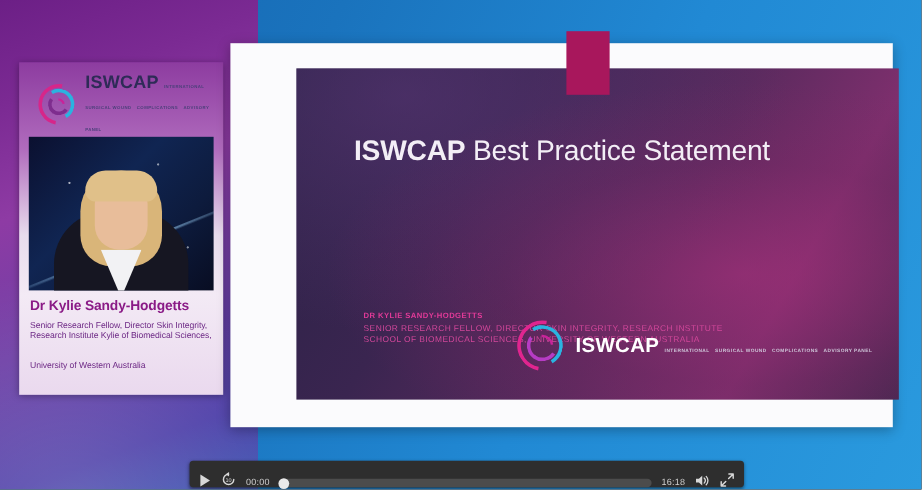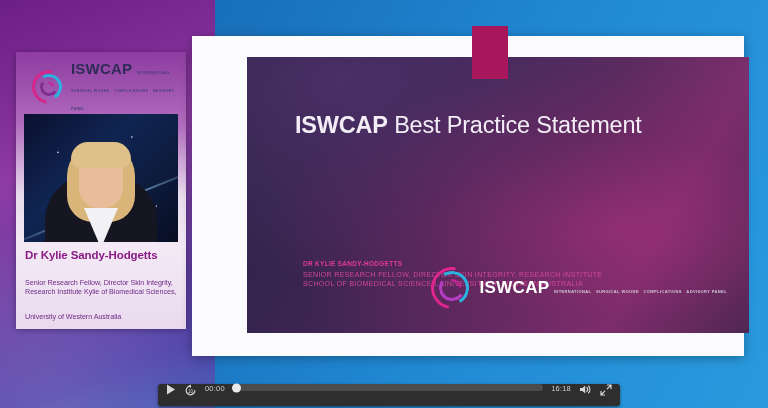--- a/index.html
+++ b/index.html
@@ -101,21 +101,21 @@
   }
   .p-fringe {
     position:absolute; left:50%; top:28px; transform:translateX(-50%);
     width:60px; height:26px; background:#e0c089; border-radius:30px 30px 16px 16px;
   }
   .sp-text { padding:7px 9px 0 9px; }
   .sp-name {
     font-size:11.5px; font-weight:bold; color:#8a1a86; line-height:13px; letter-spacing:-.1px;
   }
   .sp-role {
-    font-size:7.2px; color:#6e2a86; line-height:9.2px; margin-top:16px; letter-spacing:-.05px;
+    font-size:7.2px; color:#6e2a86; line-height:9.2px; margin-top:4px; letter-spacing:-.05px;
   }
 
   
   .slide-card {
     position:absolute; left:192px; top:36px; width:552px; height:320px;
     background:#fbfbfd; box-shadow:0 2px 10px rgba(0,0,0,.30);
   }
   .magenta-tab {
     position:absolute; left:472px; top:26px; width:36px; height:53px;
     background:#a8175c; z-index:4;
@@ -180,21 +180,21 @@
   .e5 { left:7px;  top:7px;  background:#2a6fc4; }
   .e6 { left:15px; top:10px; background:#c9227f; }
   .e7 { left:5px;  top:13px; background:#2a6fc4; }
   .e8 { left:12px; top:14px; background:#c9227f; }
   .essity-word { color:#ffffff; font-size:19px; font-weight:bold; letter-spacing:-.5px; }
 
   
   .controls {
     position:absolute; left:158px; top:384px; width:462px; height:22px;
     background:#2e2e2e; border-radius:3px;
-    display:flex; align-items:flex-start; padding:0 8px; gap:8px;
+    display:flex; align-items:flex-end; padding:0 8px; gap:8px;
     box-shadow:0 1px 3px rgba(0,0,0,.5);
   }
   .ctrl-btn {
     flex:0 0 auto; display:flex; align-items:center; justify-content:center;
     color:#d8d8d8; cursor:pointer;
   }
   .time { color:#cfcfcf; font-size:7.5px; letter-spacing:.2px; flex:0 0 auto; }
   .progress {
     position:relative; flex:1 1 auto; height:7px;
     background:#4c4c4c; border-radius:3.5px; cursor:pointer;

